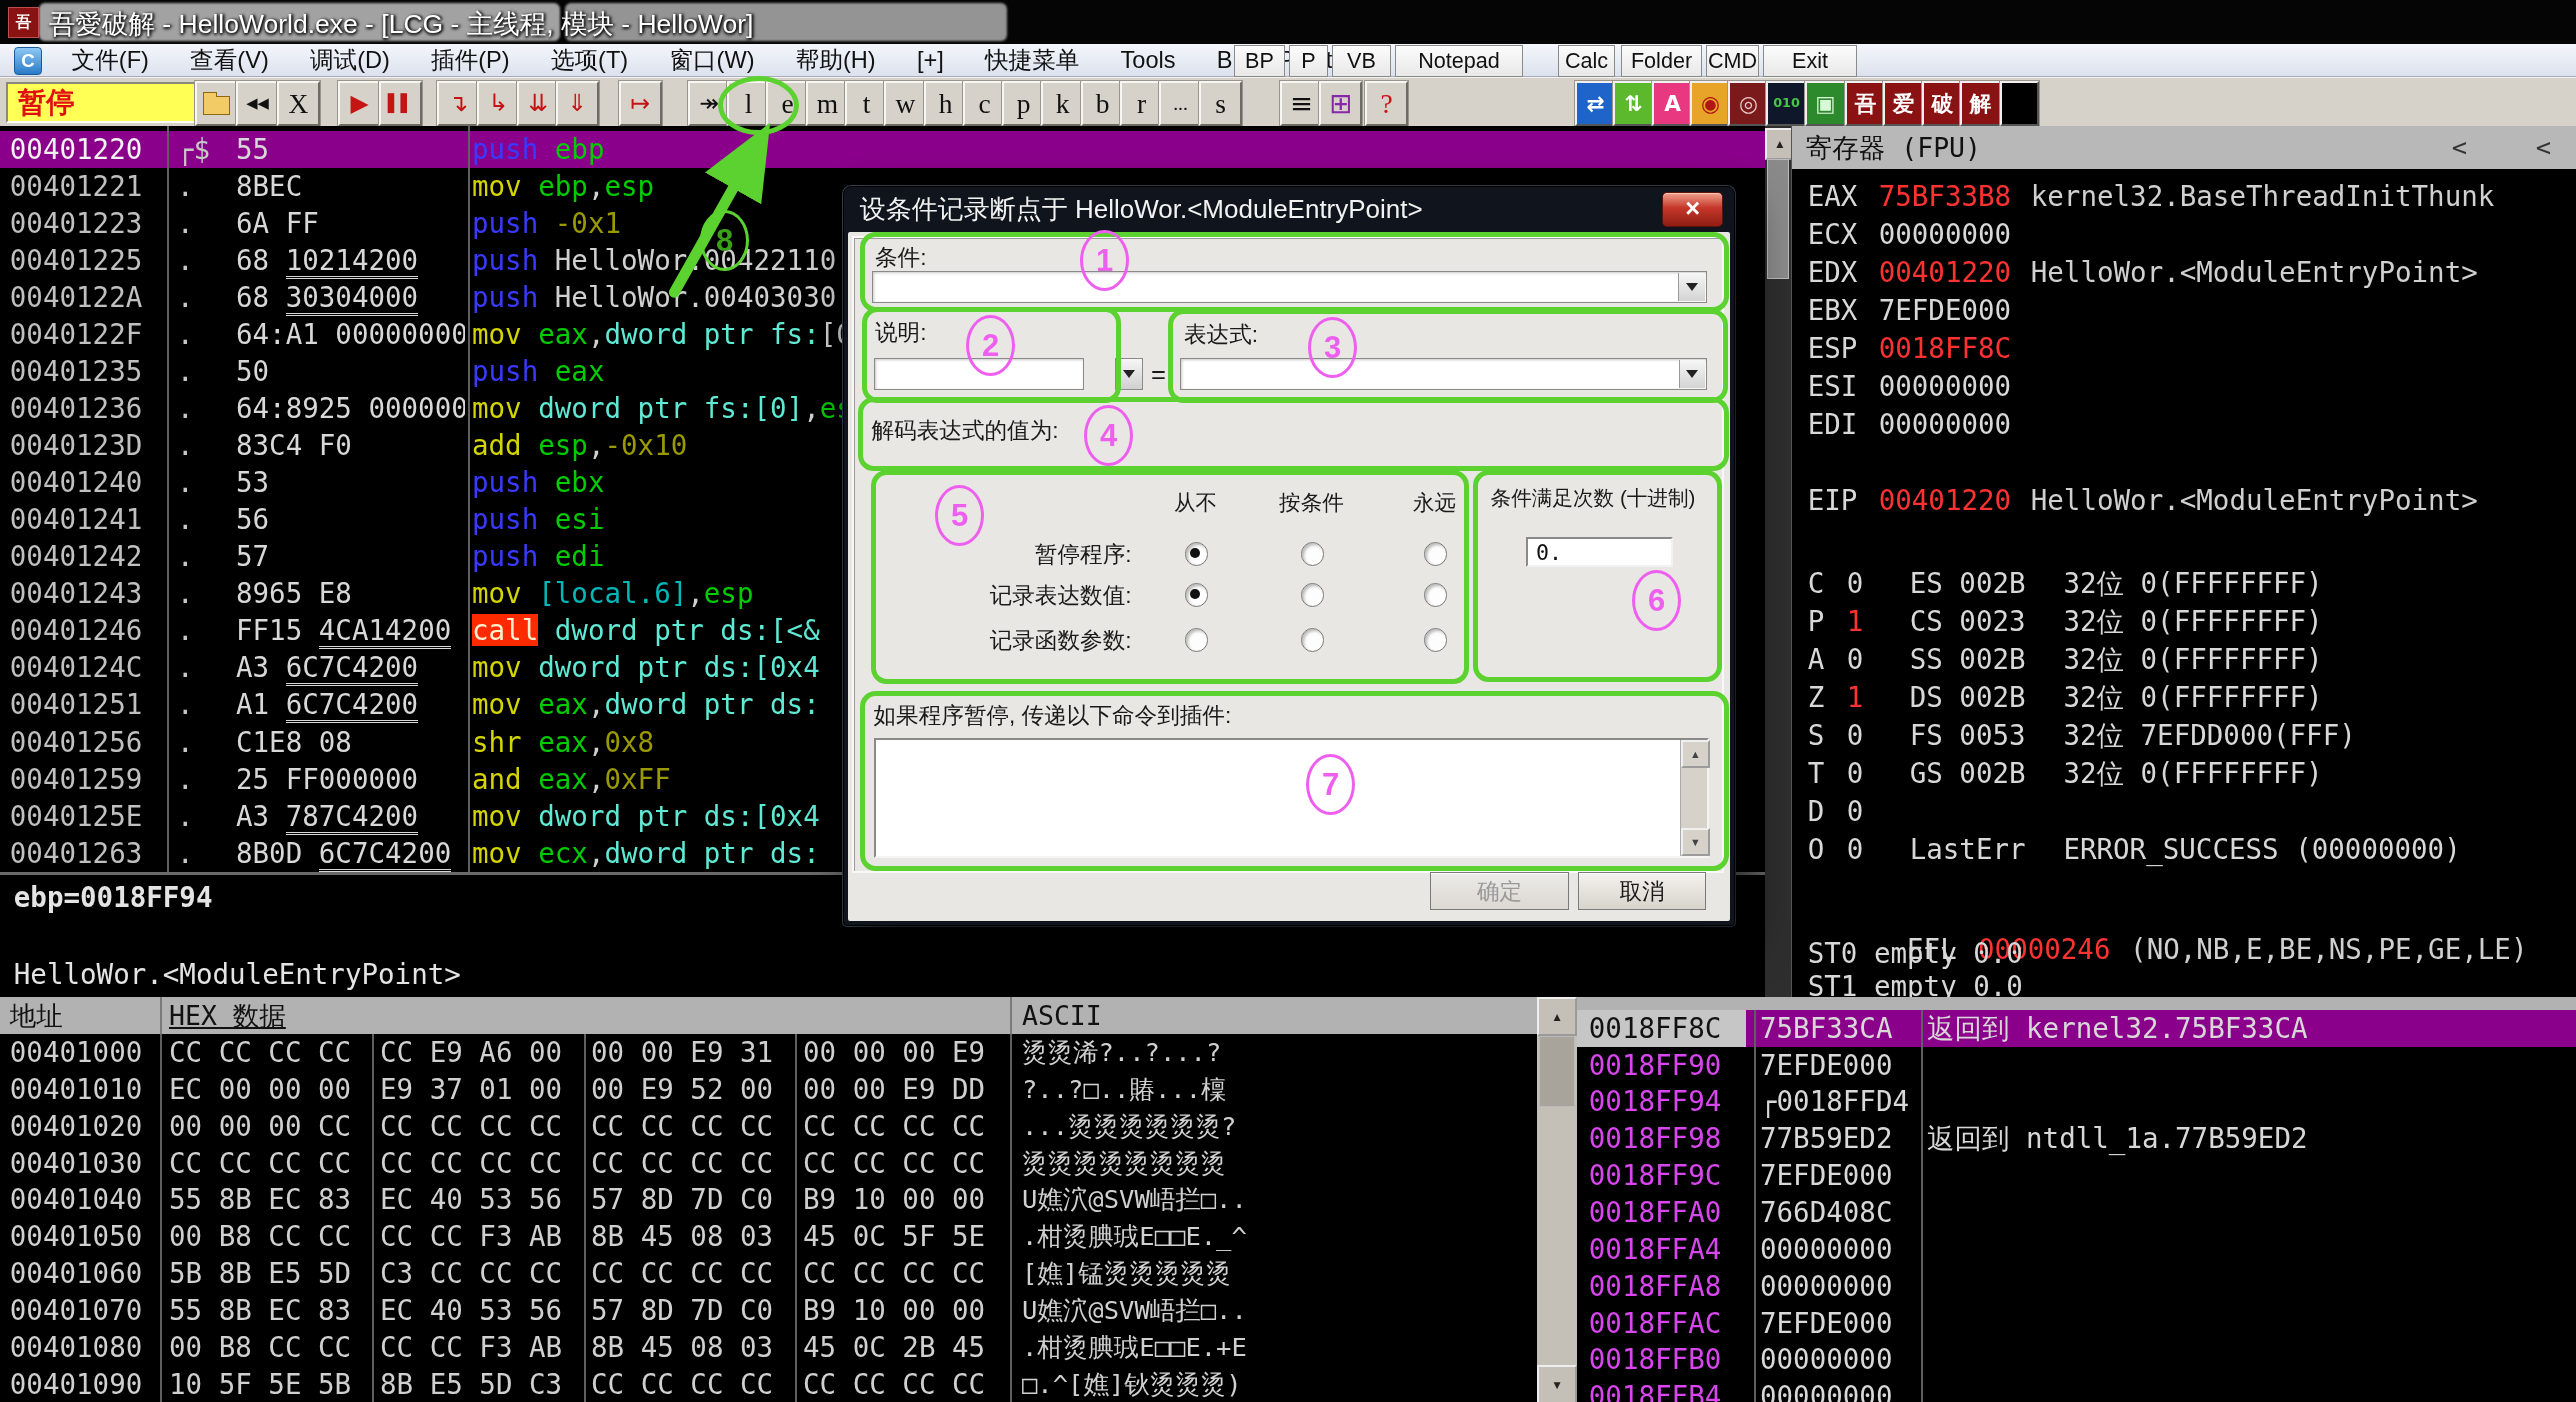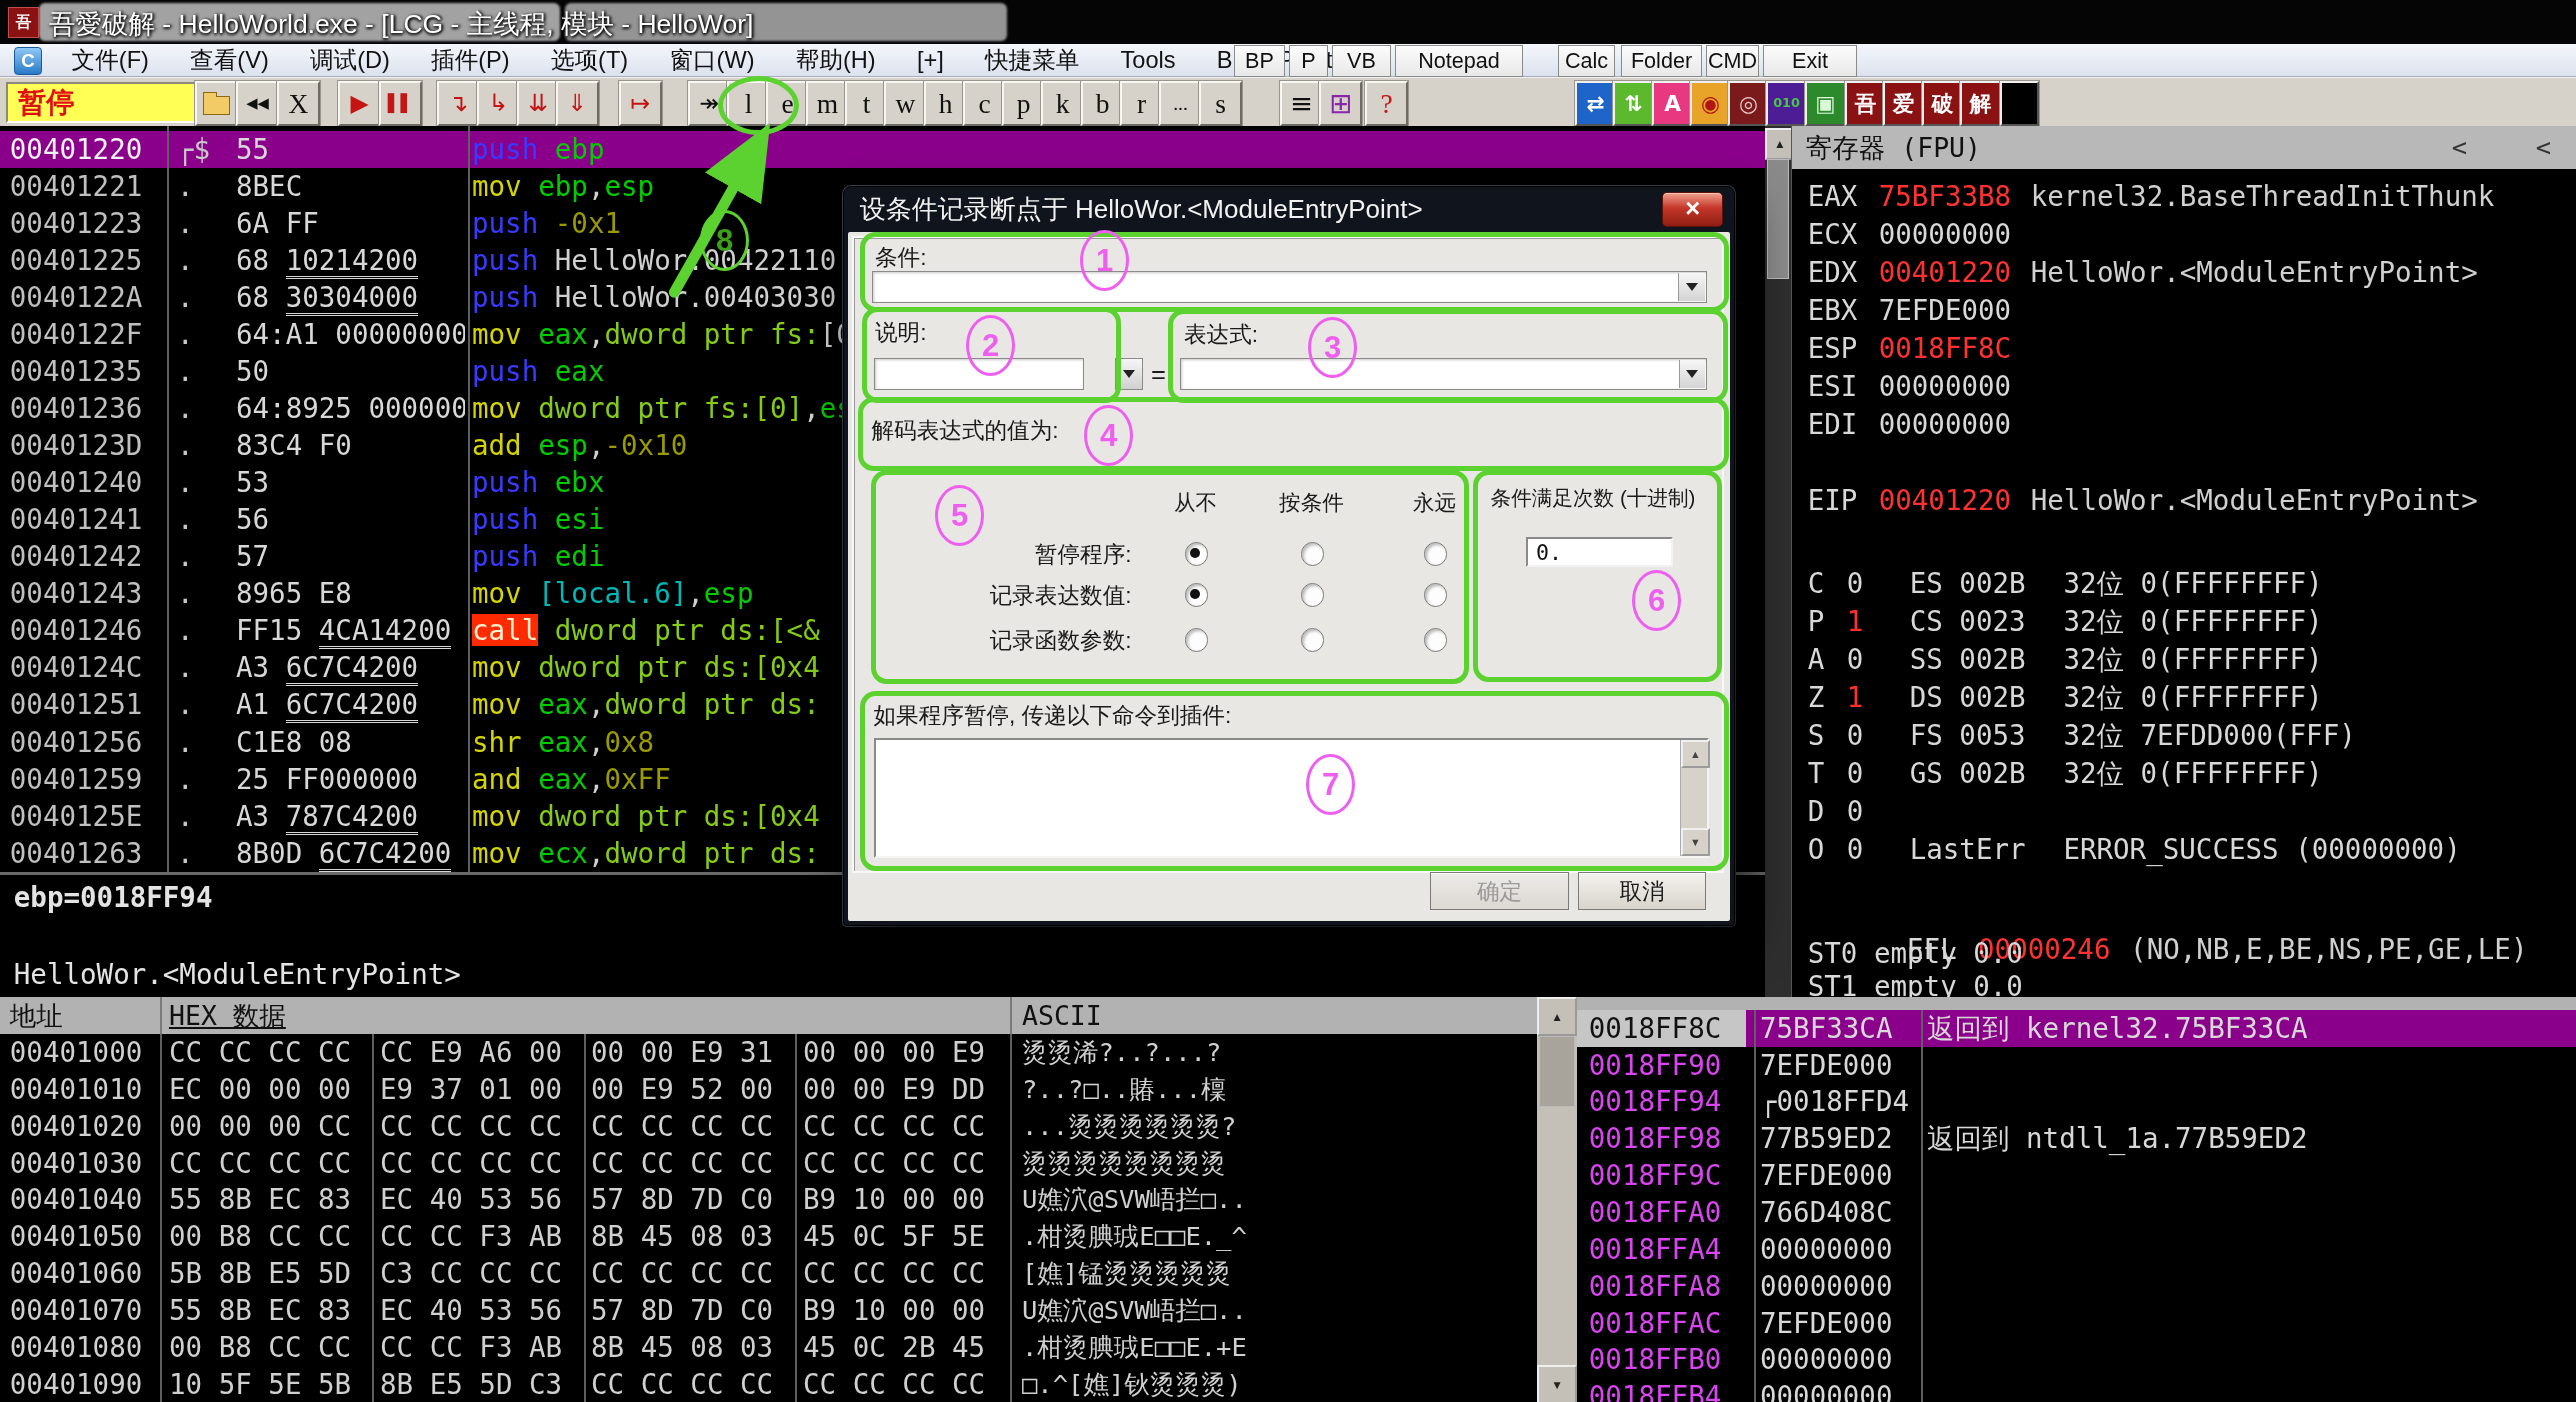--- a/index.html
+++ b/index.html
@@ -45,21 +45,21 @@
   #disasm-panel{position:absolute;left:0;top:126px;width:1765px;height:747px;background:#000;overflow:hidden;}
   .drow{position:absolute;left:0;width:1765px;height:37px;font:27.5px/37px "DejaVu Sans Mono",monospace;white-space:pre;}
   .drow.dsel{background:#8b008b;}
   .da{position:absolute;left:9.8px;color:#c0c0c0;}
   .dsel .da{color:#f2f2f2;}
   .dp{position:absolute;left:177px;color:#c8c8c8;}
   .db{position:absolute;left:236px;width:229px;overflow:hidden;color:#d8d8d8;white-space:pre;}
   .di{position:absolute;left:472px;white-space:pre;}
   .u{border-bottom:3.9px double #d8d8d8;}
   .tb{color:#3a3aff;}.ty{color:#d4d400;}.tg{color:#00cc00;}.to{color:#9a9a00;}
-  .tm{color:#84cc16;}.tc{color:#00b8b8;}.tw{color:#d0d0d0;}
+  .tm{color:#5eead4;}.tc{color:#00b8b8;}.tw{color:#d0d0d0;}
   .tK{background:#ff2a00;color:#fff0d0;}
   .vline{position:absolute;width:2px;background:#5f5f5f;}
   .hdiv{position:absolute;background:#6a6a6a;}
   
   #disasm-scrollbar{position:absolute;left:1765px;top:126px;width:25.5px;height:871px;background:#2e2e2e;}
   .sb-arrow{position:absolute;background:#c4c0b8;border:2px outset #eee;color:#222;
             display:flex;align-items:center;justify-content:center;font-size:11.8px;}
   .sb-thumb{position:absolute;background:#8a8a8a;border:1px solid #bbb;}
   
   #registers-panel{position:absolute;left:1791px;top:126px;width:785px;height:871px;background:#000;border-left:1px solid #555;overflow:hidden;}
@@ -279,21 +279,21 @@
         </div>
         <div class="tbtn" style="left: 1652px; width: 37px; background: rgb(232, 56, 128); border-color: rgb(240, 240, 240) rgb(85, 85, 85) rgb(85, 85, 85) rgb(240, 240, 240);">
           <span class="tg2" style="color: rgb(255, 255, 255);">A</span>
         </div>
         <div class="tbtn" style="left: 1690px; width: 37px; background: rgb(232, 164, 40); border-color: rgb(240, 240, 240) rgb(85, 85, 85) rgb(85, 85, 85) rgb(240, 240, 240);">
           <span class="tg2" style="color: rgb(176, 20, 20);">◉</span>
         </div>
         <div class="tbtn" style="left: 1728px; width: 37px; background: rgb(122, 26, 26); border-color: rgb(240, 240, 240) rgb(85, 85, 85) rgb(85, 85, 85) rgb(240, 240, 240);">
           <span class="tg2" style="color: rgb(232, 200, 200);">◎</span>
         </div>
-        <div class="tbtn" style="left: 1766px; width: 37px; background: #4c1d95; border-color: rgb(240, 240, 240) rgb(85, 85, 85) rgb(85, 85, 85) rgb(240, 240, 240);">
+        <div class="tbtn" style="left: 1766px; width: 37px; background: #0f172a; border-color: rgb(240, 240, 240) rgb(85, 85, 85) rgb(85, 85, 85) rgb(240, 240, 240);">
           <span class="tg2" style="color: rgb(70, 200, 70); font-size: 12.8px;">010</span>
         </div>
         <div class="tbtn" style="left: 1805px; width: 37px; background: rgb(44, 138, 44); border-color: rgb(240, 240, 240) rgb(85, 85, 85) rgb(85, 85, 85) rgb(240, 240, 240);">
           <span class="tg2" style="color: rgb(216, 248, 216);">▣</span>
         </div>
         <div class="tbtn" style="left: 1845px; width: 37px; background: rgb(138, 18, 18); border-color: rgb(240, 240, 240) rgb(85, 85, 85) rgb(85, 85, 85) rgb(240, 240, 240);">
           <span class="tg2" style="color: rgb(255, 255, 255);">吾</span>
         </div>
         <div class="tbtn" style="left: 1883px; width: 37px; background: rgb(138, 18, 18); border-color: rgb(240, 240, 240) rgb(85, 85, 85) rgb(85, 85, 85) rgb(240, 240, 240);">
           <span class="tg2" style="color: rgb(255, 255, 255);">爱</span>

